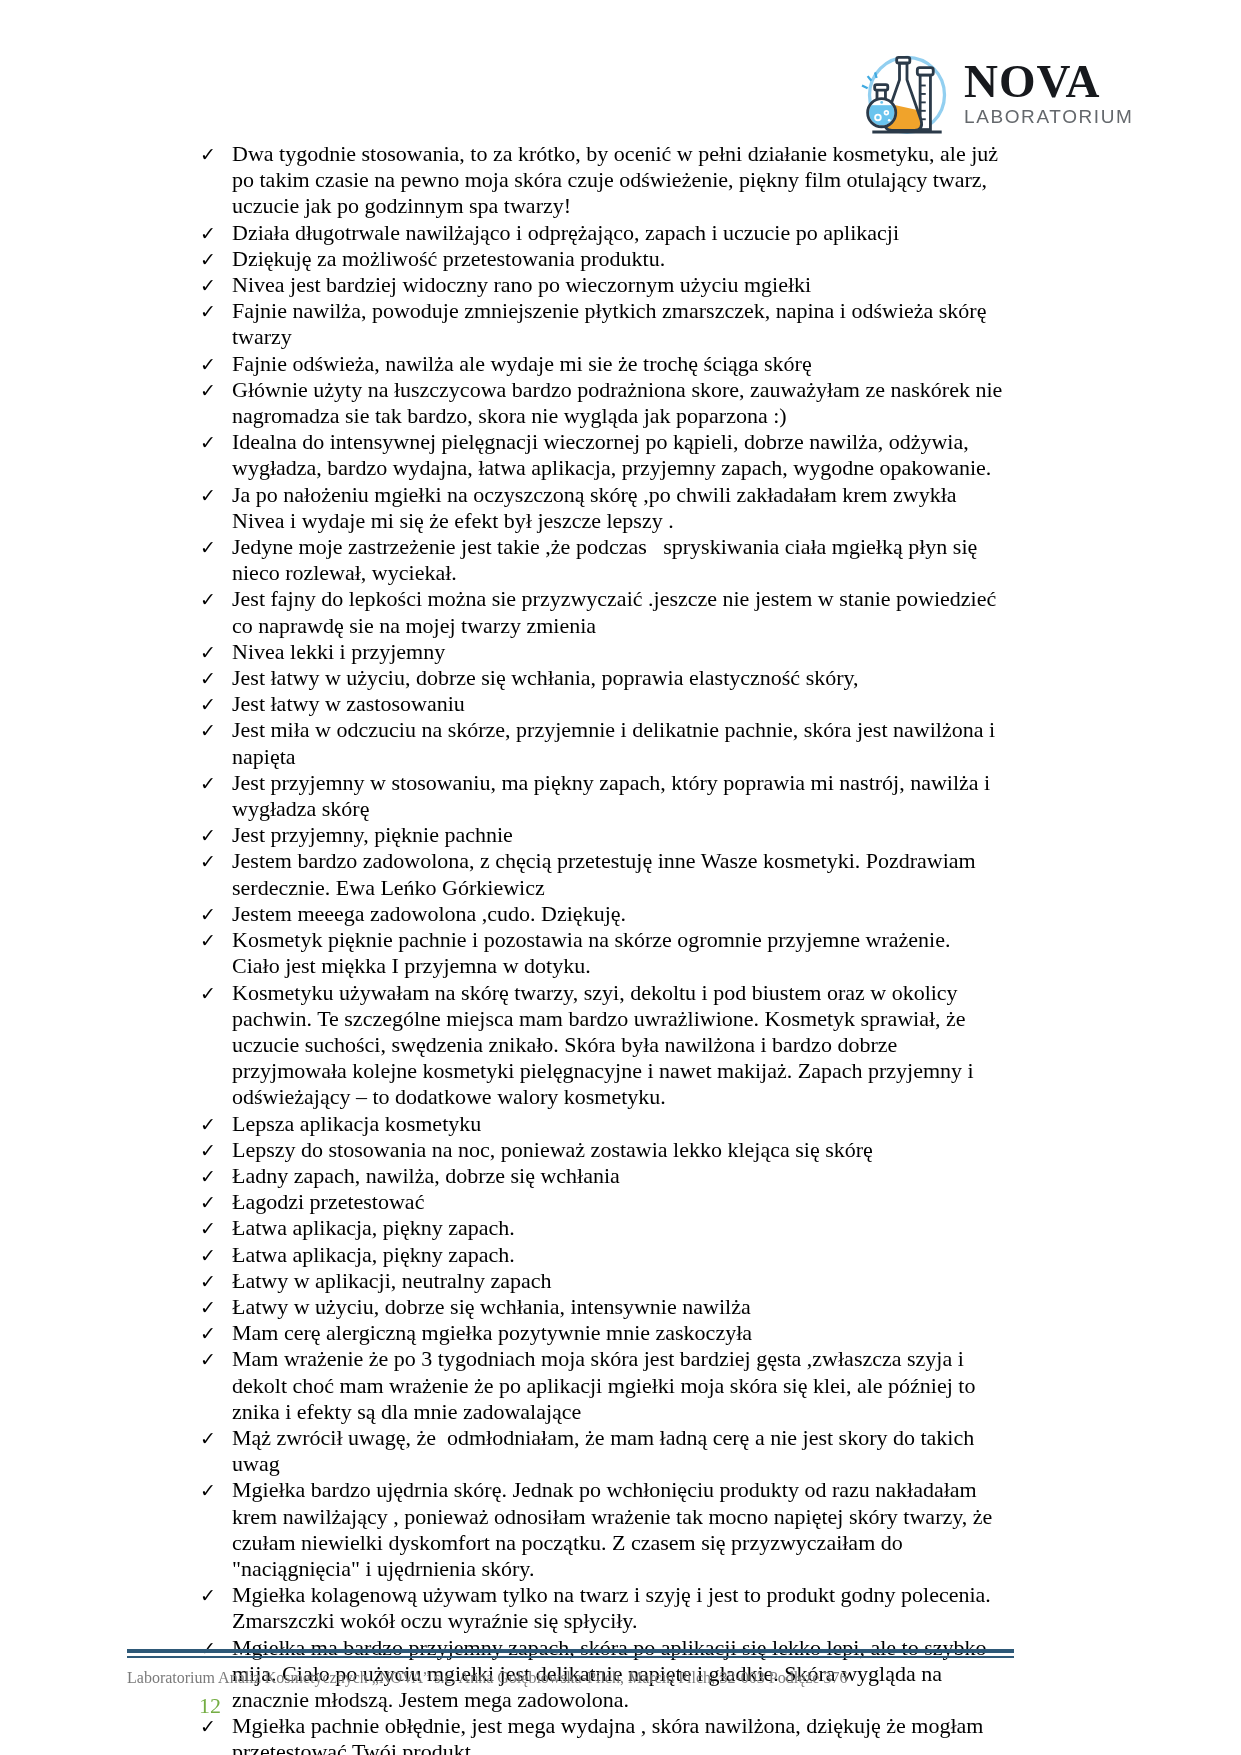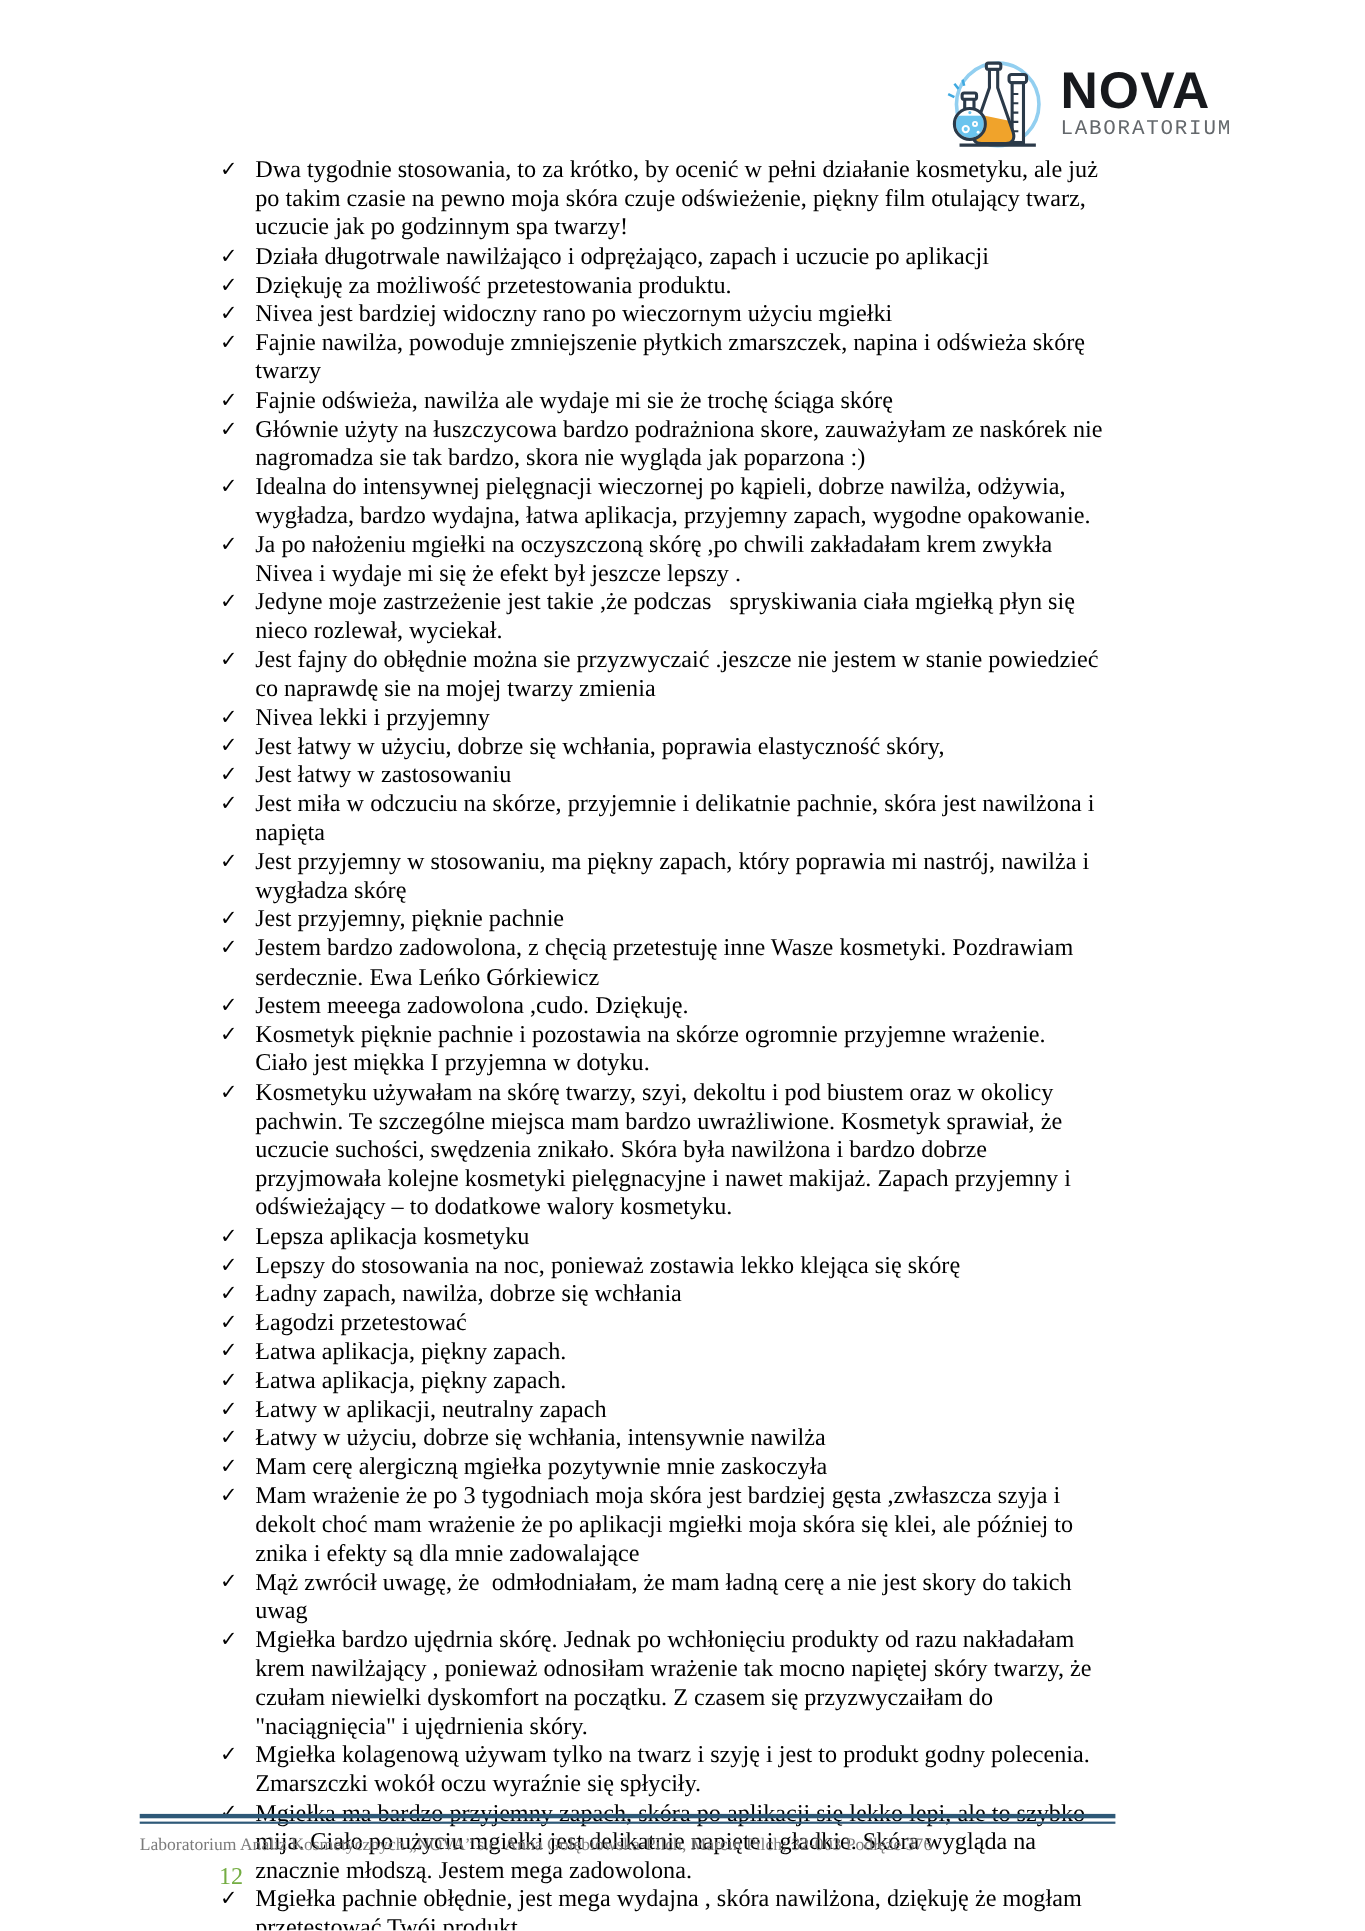--- a/index.html
+++ b/index.html
@@ -18,29 +18,29 @@
     position: absolute;
     top: 48px;
     left: 860px;
     display: flex;
     align-items: center;
     gap: 10px;
   }
   .logo-icon { display: block; }
   .logo-text { display: flex; flex-direction: column; }
   .logo-title {
-    font-family: Liberation Sans, sans-serif;
+    font-family: Liberation Serif, serif;
     font-weight: bold;
     font-size: 47px;
     line-height: 1.0;
     letter-spacing: 1px;
     color: #17191d;
   }
   .logo-subtitle {
-    font-family: Liberation Mono, monospace;
+    font-family: Liberation Sans, sans-serif;
     font-size: 19px;
     letter-spacing: 1.6px;
     color: #64686c;
     margin-top: 1px;
   }
 
   
   .content {
     position: absolute;
     top: 141px;
@@ -181,21 +181,21 @@
       <div class="item">
         <span class="check">✓</span>
         <div class="item-text">Ja po nałożeniu mgiełki na oczyszczoną skórę ,po chwili zakładałam krem zwykła Nivea i wydaje mi się że efekt był jeszcze lepszy .</div>
       </div>
       <div class="item">
         <span class="check">✓</span>
         <div class="item-text">Jedyne moje zastrzeżenie jest takie ,że podczas   spryskiwania ciała mgiełką płyn się nieco rozlewał, wyciekał.</div>
       </div>
       <div class="item">
         <span class="check">✓</span>
-        <div class="item-text">Jest fajny do obłędnie można sie przyzwyczaić .jeszcze nie jestem w stanie powiedzieć co naprawdę sie na mojej twarzy zmienia</div>
+        <div class="item-text">Jest fajny do lepkości można sie przyzwyczaić .jeszcze nie jestem w stanie powiedzieć co naprawdę sie na mojej twarzy zmienia</div>
       </div>
       <div class="item">
         <span class="check">✓</span>
         <div class="item-text">Nivea lekki i przyjemny</div>
       </div>
       <div class="item">
         <span class="check">✓</span>
         <div class="item-text">Jest łatwy w użyciu, dobrze się wchłania, poprawia elastyczność skóry,</div>
       </div>
       <div class="item">

